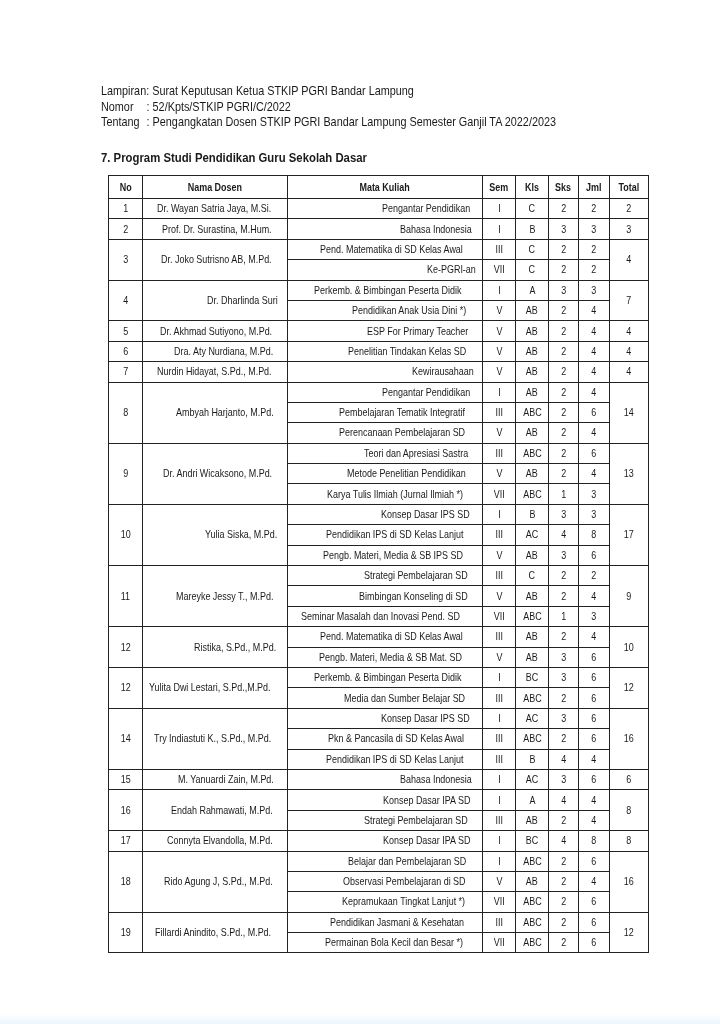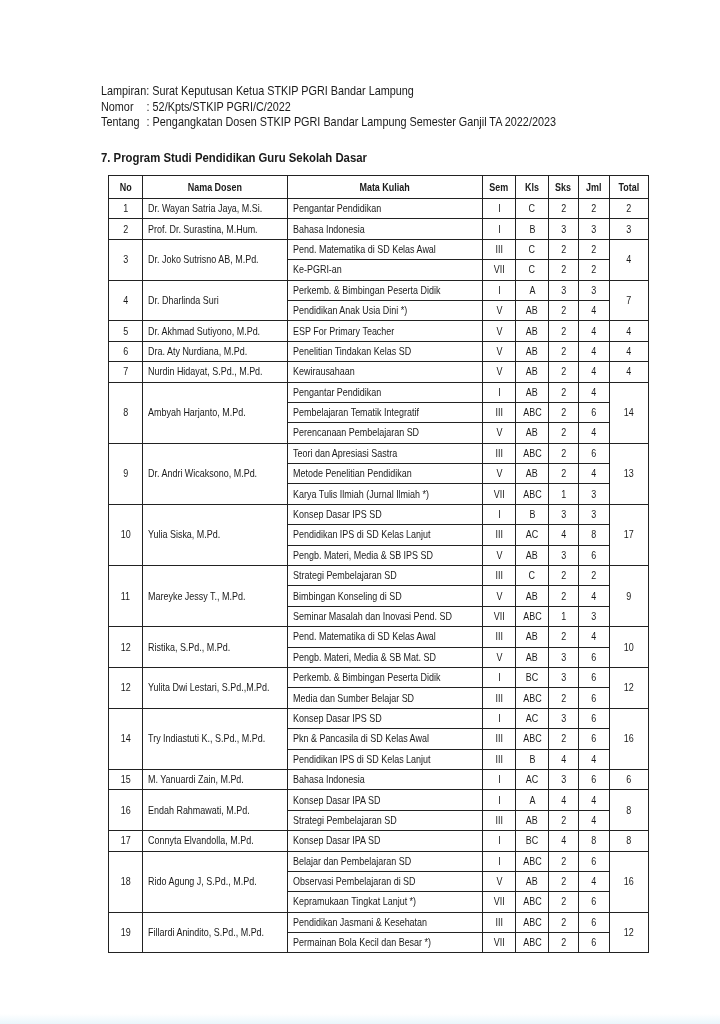--- a/index.html
+++ b/index.html
@@ -42,21 +42,21 @@
     padding: 0;
     height: 19.4px;
     vertical-align: middle;
     white-space: nowrap;
     overflow: hidden;
   }
   table.dosen-table th {
     font-weight: bold; text-align: center; height: 22px;
   }
   .c { text-align: center; }
-  .l { padding-left: 5px !important; }
+  .l { padding-left: 5px !important; text-align: right; }
   .cond { display: inline-block; transform: scaleX(0.88); transform-origin: left center; }
   .condc { display: inline-block; transform: scaleX(0.88); transform-origin: center center; }
 </style>
 </head>
 <body>
 
 <div class="header-block">
   <div class="header-line">
     <span class="header-label">Lampiran</span>
     <span>: Surat Keputusan Ketua STKIP PGRI Bandar Lampung</span>

